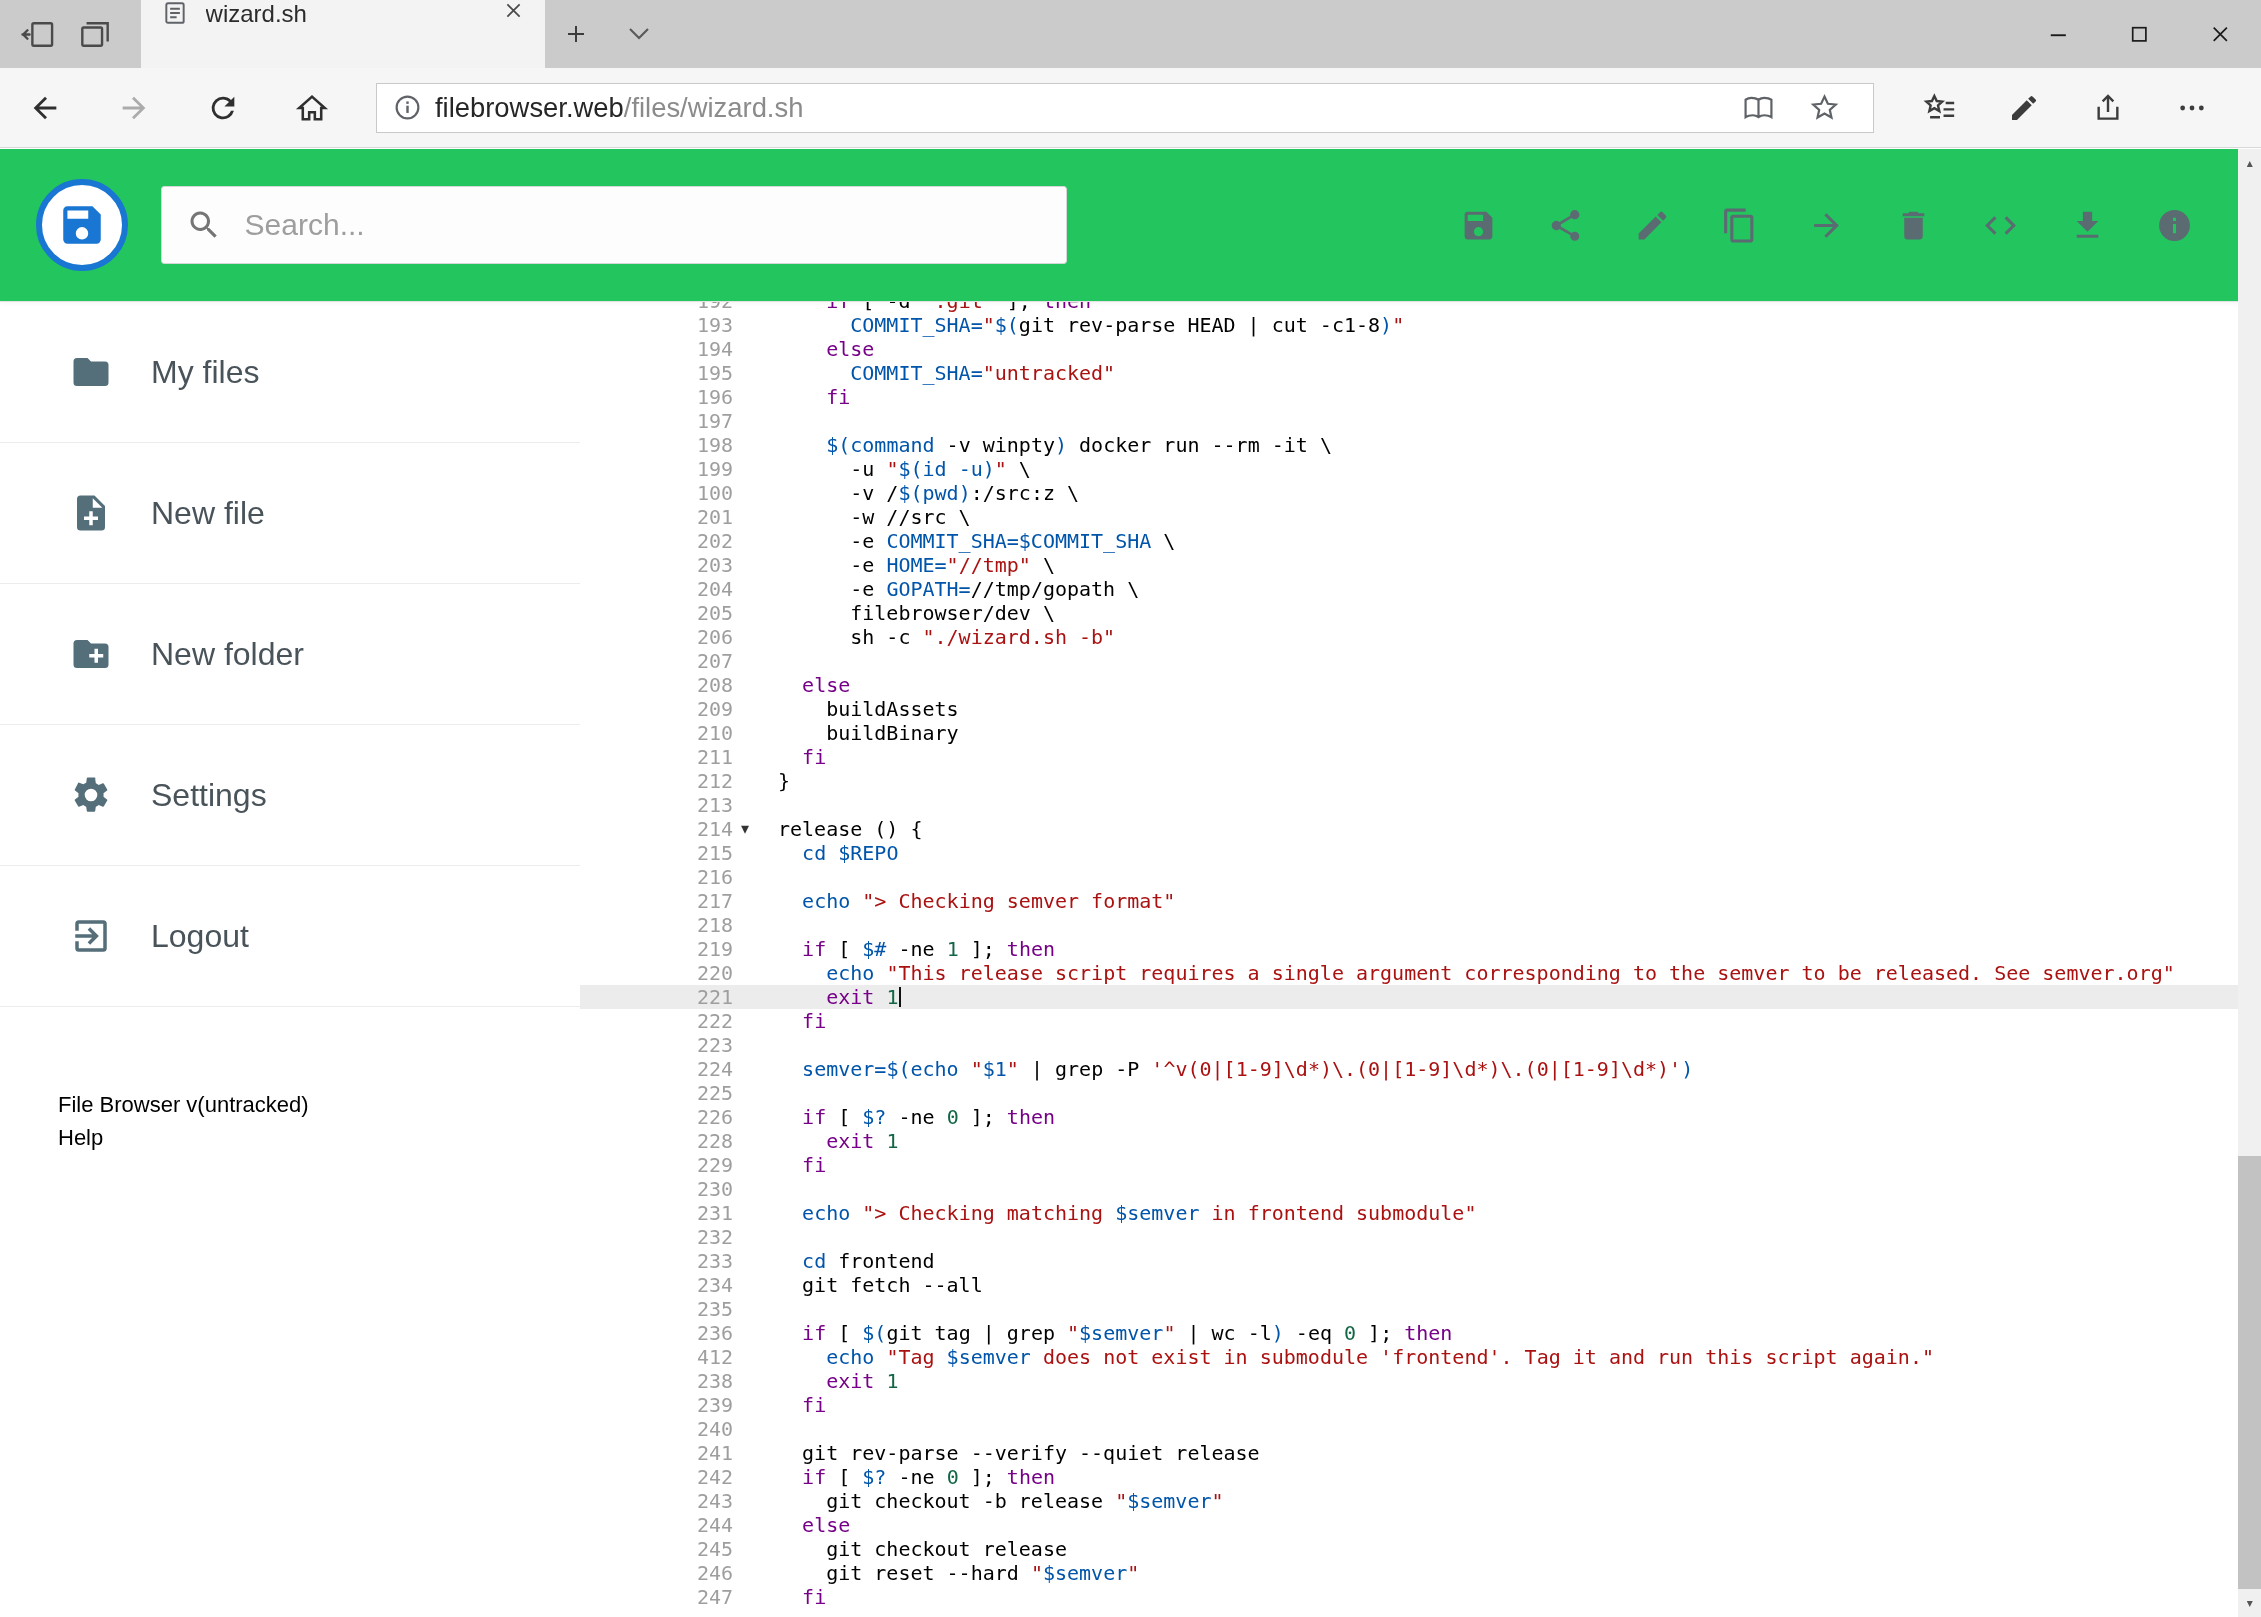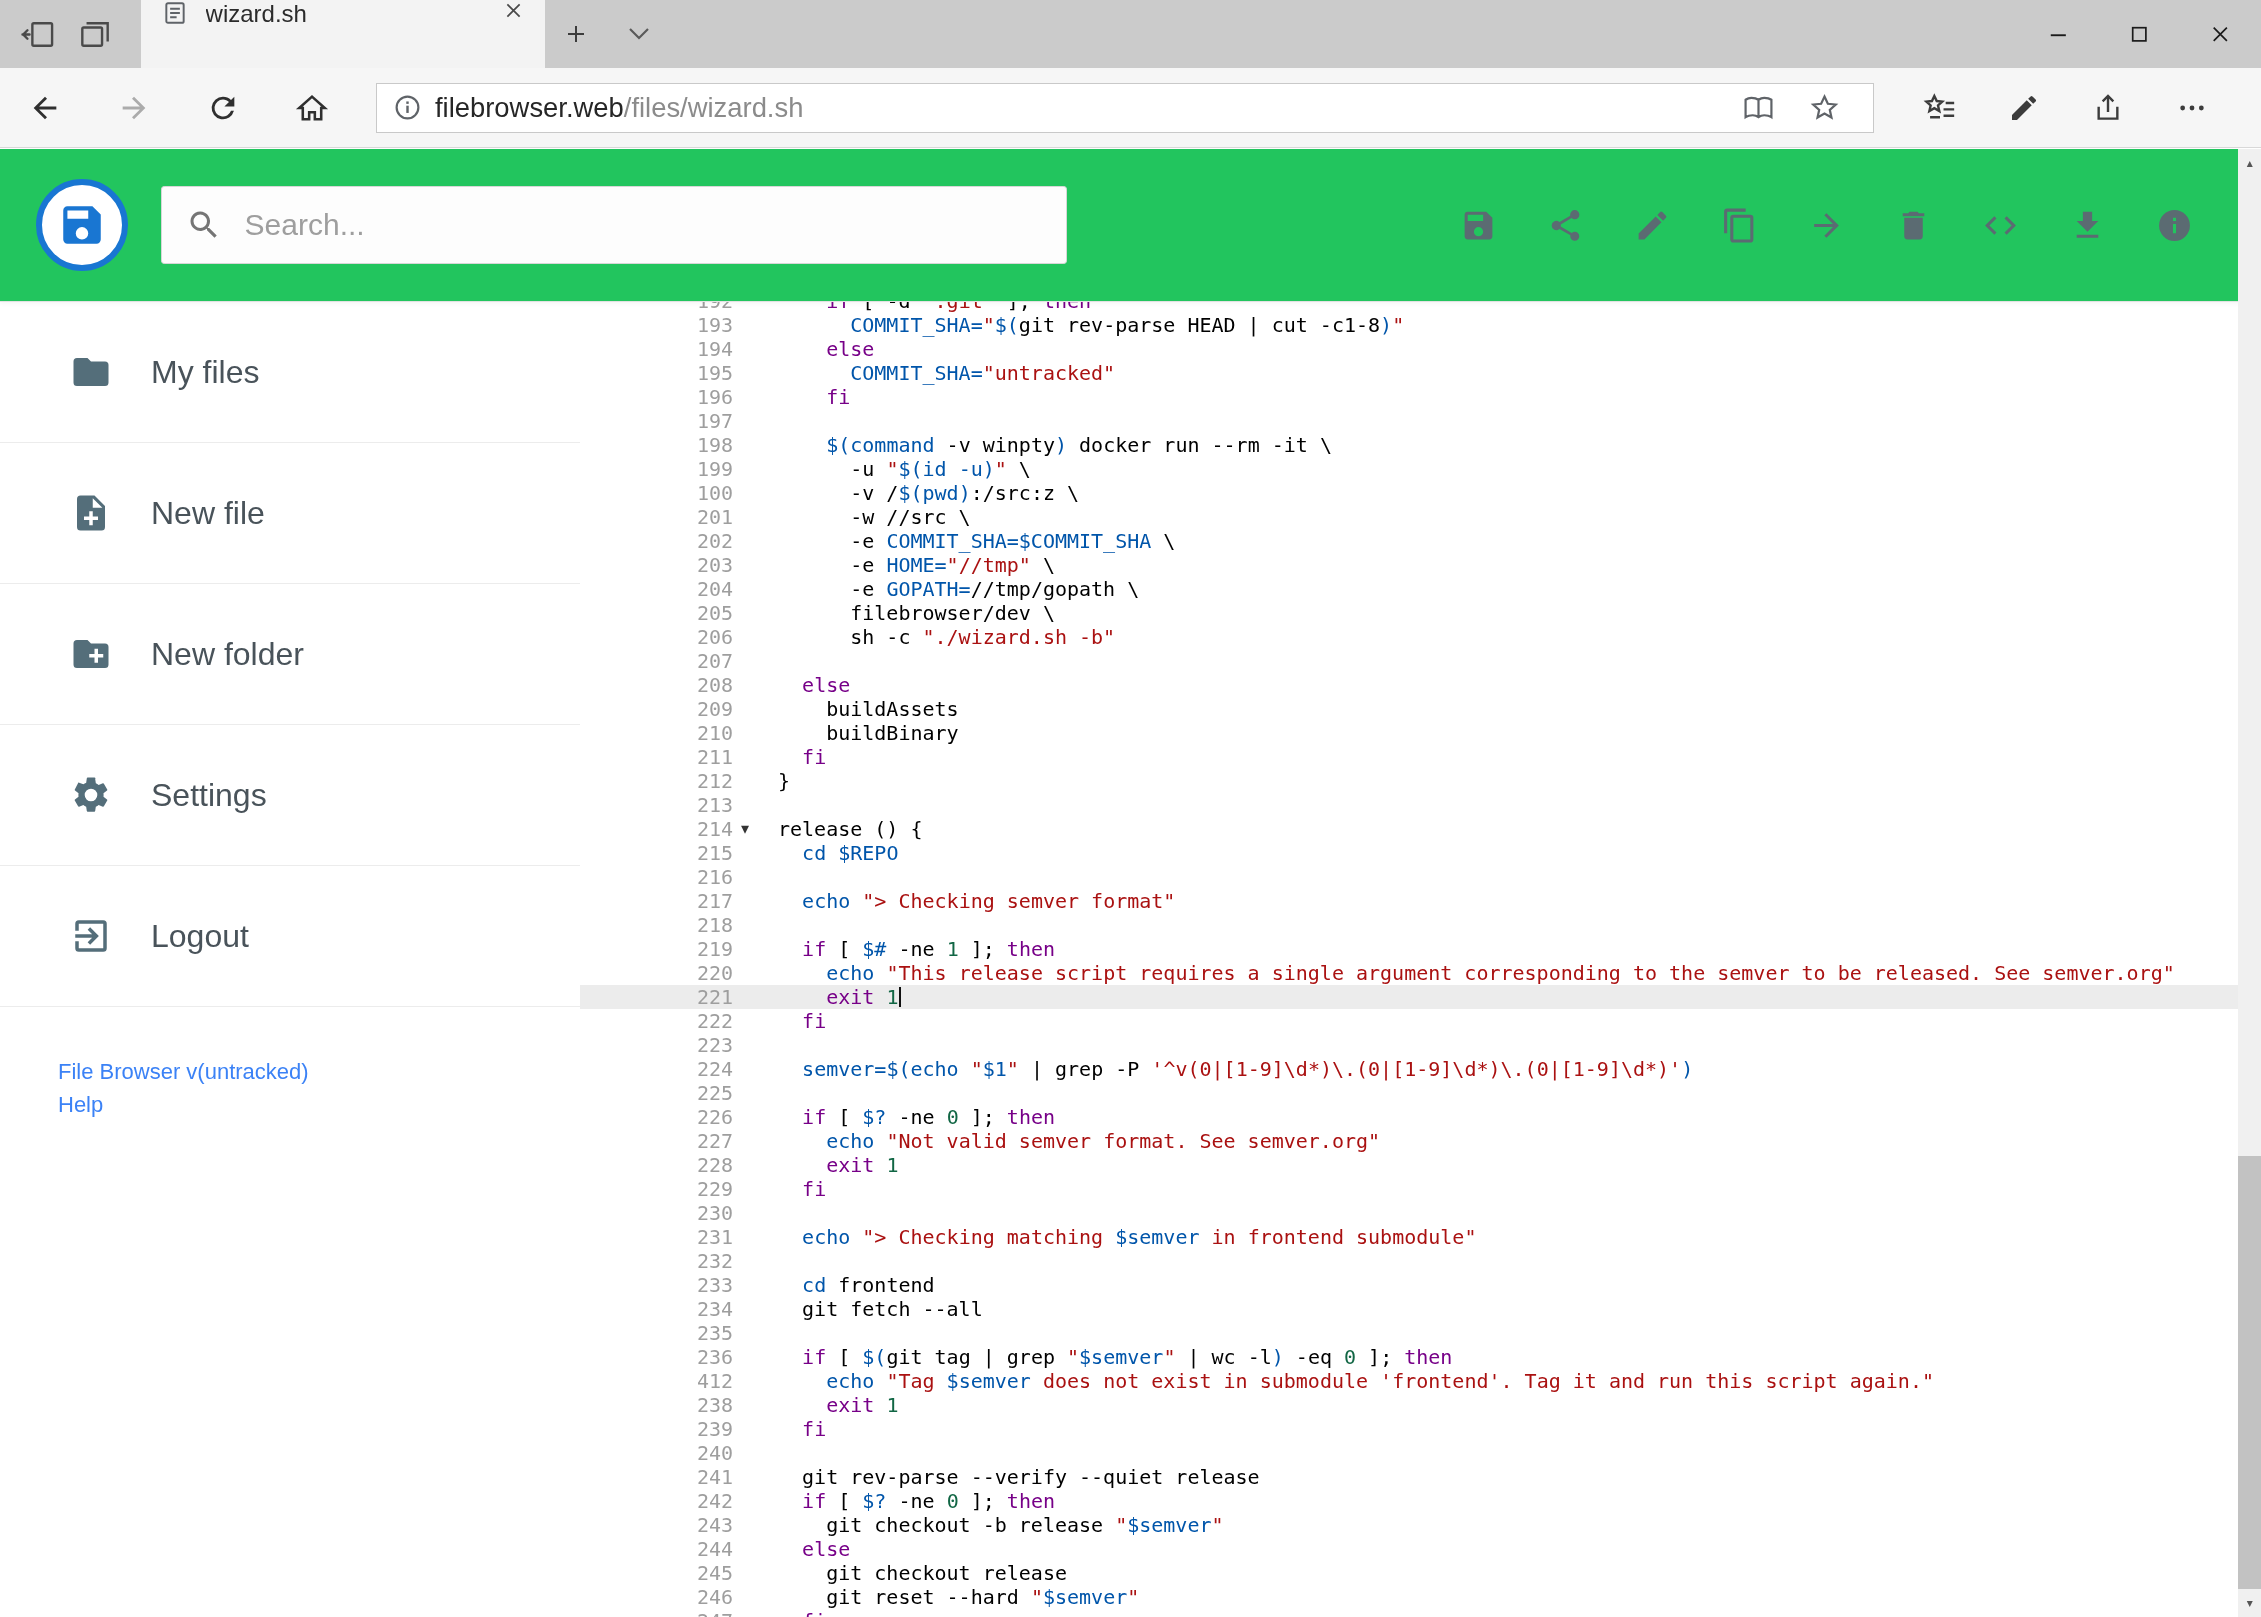--- a/index.html
+++ b/index.html
@@ -39,21 +39,21 @@
     font-family:"Liberation Sans",sans-serif}
   .searchbar input::placeholder{color:#9e9e9e;opacity:1}
   .hdr-actions{position:absolute;right:68px;top:0;height:153px;display:flex;align-items:center;gap:50px}
   .hdr-actions .chip svg{fill:#5b6b72}
 
   
   .sidebar{position:absolute;left:0;top:153px;width:580px;bottom:0;background:#fff;z-index:2}
   .side-item{height:141px;display:flex;align-items:center;gap:39px;padding-left:70px;border-bottom:0.8px solid #ececec;cursor:pointer}
   .side-item svg{fill:#546e7a;flex:none}
   .side-label{font-size:32px;color:#49535a}
-  .side-footer{margin-top:48px;padding-left:58px;font-size:22px;color:#3b82f6;line-height:33px}
+  .side-footer{margin-top:81px;padding-left:58px;font-size:22px;color:#000000;line-height:33px}
   .side-footer .help{cursor:pointer}
 
   
   .editor{position:absolute;left:580px;top:153px;right:22.6px;bottom:0;overflow:hidden;background:#fff;cursor:text}
   .code-lines{margin-top:-13px}
   .cm-line{display:flex;height:24px;line-height:24px;font-family:"DejaVu Sans Mono","Liberation Mono",monospace;
     font-size:20px;white-space:pre}
   .cm-line.active{background:#ececec}
   .gutter{width:153px;flex:none;text-align:right;color:#9e9e9e}
   .fold{width:45px;flex:none;text-align:left;padding-left:8px;font-size:16px;color:#333;
@@ -362,21 +362,20 @@
           <div class="cm-line"><span class="gutter">217</span><span class="fold"></span><span class="code"><span class="tk-p">  </span><span class="tk-b">echo</span><span class="tk-p"> </span><span class="tk-s">"&gt; Checking semver format"</span></span></div>
           <div class="cm-line"><span class="gutter">218</span><span class="fold"></span><span class="code"></span></div>
           <div class="cm-line"><span class="gutter">219</span><span class="fold"></span><span class="code"><span class="tk-p">  </span><span class="tk-k">if</span><span class="tk-p"> [ </span><span class="tk-v">$#</span><span class="tk-p"> -ne </span><span class="tk-n">1</span><span class="tk-p"> ]; </span><span class="tk-k">then</span></span></div>
           <div class="cm-line"><span class="gutter">220</span><span class="fold"></span><span class="code"><span class="tk-p">    </span><span class="tk-b">echo</span><span class="tk-p"> </span><span class="tk-s">"This release script requires a single argument corresponding to the semver to be released. See semver.org"</span></span></div>
           <div class="cm-line active"><span class="gutter">221</span><span class="fold"></span><span class="code"><span class="tk-p">    </span><span class="tk-k">exit</span><span class="tk-p"> </span><span class="tk-n">1</span><span class="caret"></span></span></div>
           <div class="cm-line"><span class="gutter">222</span><span class="fold"></span><span class="code"><span class="tk-p">  </span><span class="tk-k">fi</span></span></div>
           <div class="cm-line"><span class="gutter">223</span><span class="fold"></span><span class="code"></span></div>
           <div class="cm-line"><span class="gutter">224</span><span class="fold"></span><span class="code"><span class="tk-p">  </span><span class="tk-v">semver=</span><span class="tk-v">$(</span><span class="tk-b">echo</span><span class="tk-p"> </span><span class="tk-s">"</span><span class="tk-v">$1</span><span class="tk-s">"</span><span class="tk-p"> | grep -P </span><span class="tk-s">'^v(0|[1-9]\d*)\.(0|[1-9]\d*)\.(0|[1-9]\d*)'</span><span class="tk-v">)</span></span></div>
           <div class="cm-line"><span class="gutter">225</span><span class="fold"></span><span class="code"></span></div>
           <div class="cm-line"><span class="gutter">226</span><span class="fold"></span><span class="code"><span class="tk-p">  </span><span class="tk-k">if</span><span class="tk-p"> [ </span><span class="tk-v">$?</span><span class="tk-p"> -ne </span><span class="tk-n">0</span><span class="tk-p"> ]; </span><span class="tk-k">then</span></span></div>
-          <div class="cm-line"><span class="gutter">227</span><span class="fold"></span><span class="code"><span class="tk-p">    </span><span class="tk-b">echo</span><span class="tk-p"> </span><span class="tk-s">"Not valid semver format. See semver.org"</span></span></div>
           <div class="cm-line"><span class="gutter">228</span><span class="fold"></span><span class="code"><span class="tk-p">    </span><span class="tk-k">exit</span><span class="tk-p"> </span><span class="tk-n">1</span></span></div>
           <div class="cm-line"><span class="gutter">229</span><span class="fold"></span><span class="code"><span class="tk-p">  </span><span class="tk-k">fi</span></span></div>
           <div class="cm-line"><span class="gutter">230</span><span class="fold"></span><span class="code"></span></div>
           <div class="cm-line"><span class="gutter">231</span><span class="fold"></span><span class="code"><span class="tk-p">  </span><span class="tk-b">echo</span><span class="tk-p"> </span><span class="tk-s">"&gt; Checking matching </span><span class="tk-v">$semver</span><span class="tk-s"> in frontend submodule"</span></span></div>
           <div class="cm-line"><span class="gutter">232</span><span class="fold"></span><span class="code"></span></div>
           <div class="cm-line"><span class="gutter">233</span><span class="fold"></span><span class="code"><span class="tk-p">  </span><span class="tk-b">cd</span><span class="tk-p"> frontend</span></span></div>
           <div class="cm-line"><span class="gutter">234</span><span class="fold"></span><span class="code"><span class="tk-p">  git fetch --all</span></span></div>
           <div class="cm-line"><span class="gutter">235</span><span class="fold"></span><span class="code"></span></div>
           <div class="cm-line"><span class="gutter">236</span><span class="fold"></span><span class="code"><span class="tk-p">  </span><span class="tk-k">if</span><span class="tk-p"> [ </span><span class="tk-v">$(</span><span class="tk-p">git tag | grep </span><span class="tk-s">"</span><span class="tk-v">$semver</span><span class="tk-s">"</span><span class="tk-p"> | wc -l</span><span class="tk-v">)</span><span class="tk-p"> -eq </span><span class="tk-n">0</span><span class="tk-p"> ]; </span><span class="tk-k">then</span></span></div>
           <div class="cm-line"><span class="gutter">412</span><span class="fold"></span><span class="code"><span class="tk-p">    </span><span class="tk-b">echo</span><span class="tk-p"> </span><span class="tk-s">"Tag </span><span class="tk-v">$semver</span><span class="tk-s"> does not exist in submodule 'frontend'. Tag it and run this script again."</span></span></div>

